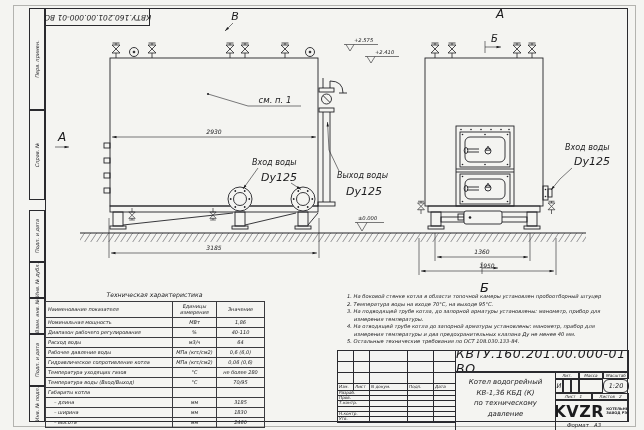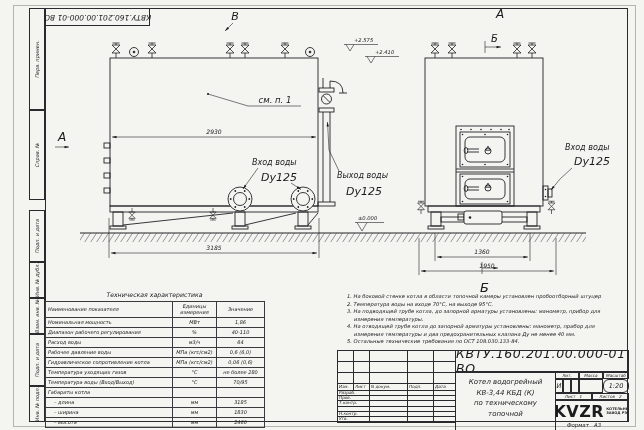--- a/index.html
+++ b/index.html
@@ -446,22 +446,22 @@
             <td></td>
             <td></td>
           </tr>
     </tbody>
       </table>
 
     <div class="cell desig">КВТУ.160.201.00.000-01 ВО</div>
 
     <div class="cell nm">
       <div>Котел водогрейный</div>
-      <div>КВ-3,44 КБД (К)</div>
-      <div>по техническому топочной</div>
+      <div>КВ-1,36 КБД (К)</div>
+      <div>по техническому давление</div>
     </div>
 
     <div class="cell sm" style="left:218px;top:22px;width:24px;height:7px;">Лит.</div>
     <div class="cell sm" style="left:242px;top:22px;width:24px;height:7px;">Масса</div>
     <div class="cell sm" style="left:266px;top:22px;width:26px;height:7px;">Масштаб</div>
 
     <div class="cell md" style="left:218px;top:29px;width:8px;height:14px;">И</div>
     <div class="cell" style="left:226px;top:29px;width:8px;height:14px;"></div>
     <div class="cell" style="left:234px;top:29px;width:8px;height:14px;"></div>
     <div class="cell" style="left:242px;top:29px;width:24px;height:14px;"></div>

